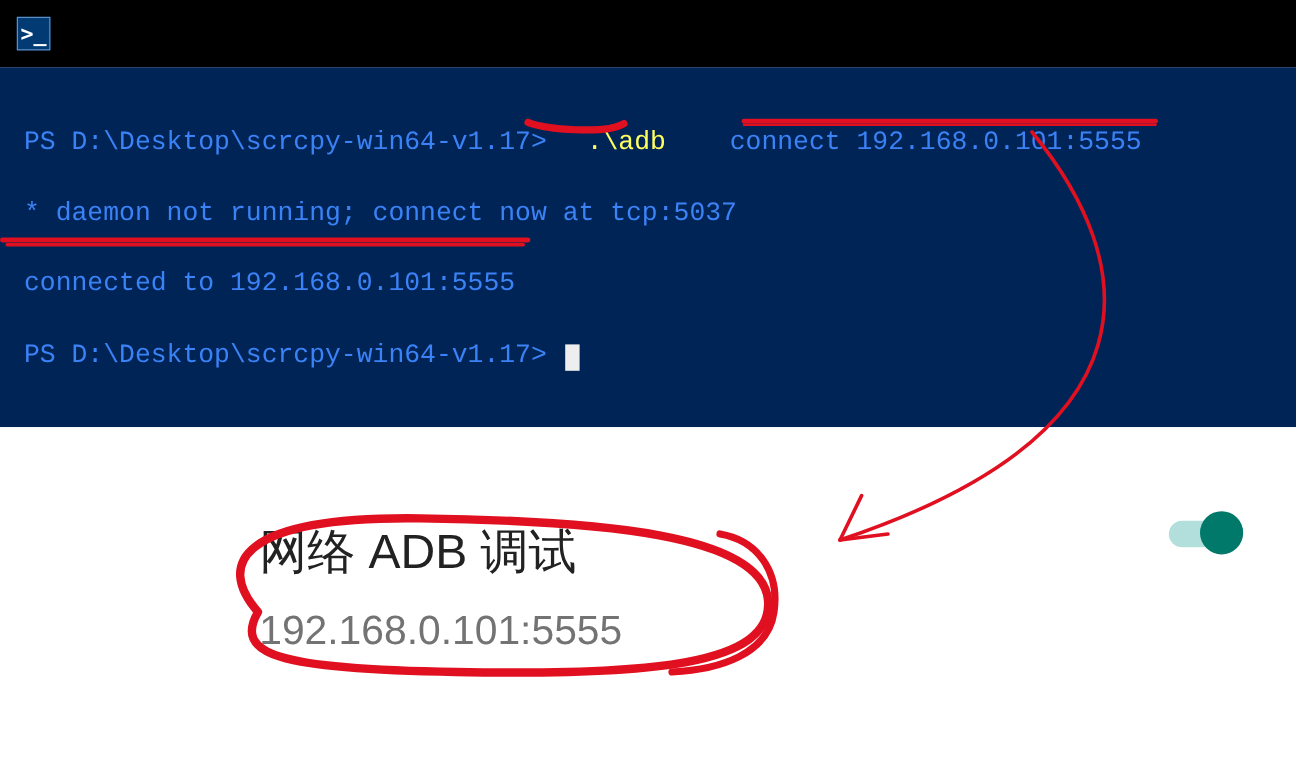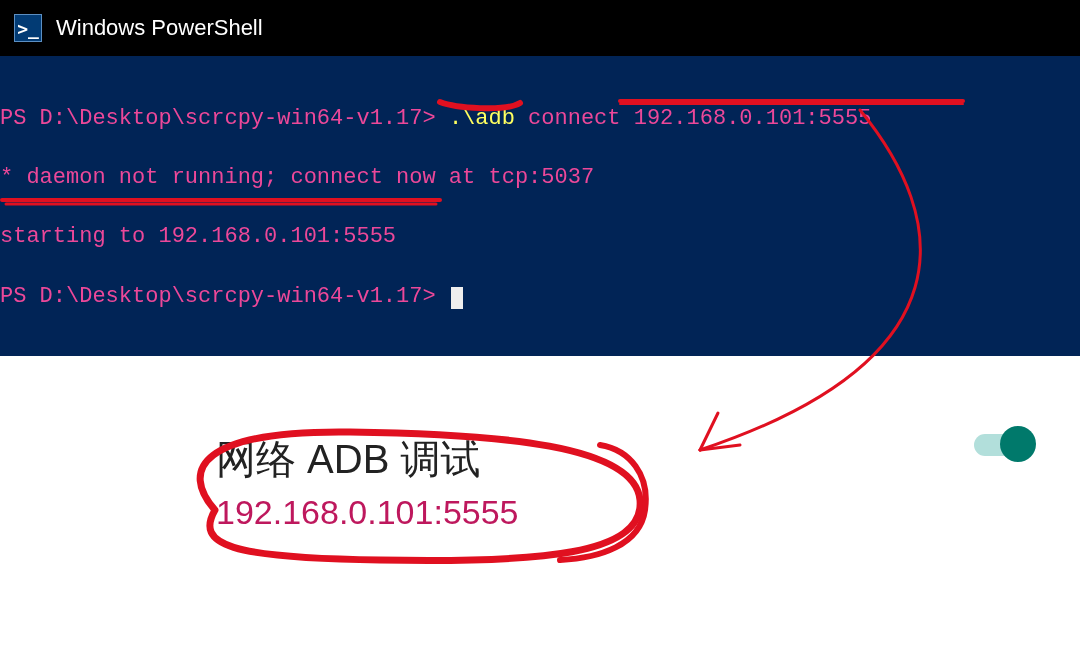--- a/index.html
+++ b/index.html
@@ -47,44 +47,44 @@
       line-height: 1.35;
       padding: 18px 0 0 0;
       height: 300px;
       white-space: pre;
       overflow: hidden;
     }
     .term-line {
       padding: 0;
     }
     .yellow { color: #ffff60; text-align: center; }
-    .white { color: #ec4899; }
+    .white { color: #3b82f6; padding-left: 20px; }
     .cursor {
       display: inline-block;
       width: 12px;
       height: 22px;
       background: #eeeeee;
       vertical-align: text-bottom;
       margin-left: 2px;
     }
     .settings-panel {
       background: #fff;
       padding: 76px 40px 0 216px;
       position: relative;
     }
     .setting-title {
       font-size: 40px;
       color: #222;
       font-weight: 400;
-      margin-bottom: 6px;
+      margin-bottom: 20px;
       font-family: "Microsoft YaHei", "PingFang SC", sans-serif;
     }
     .setting-sub {
       font-size: 34px;
-      color: #be185d;
+      color: #737373;
       font-family: Arial, "Microsoft YaHei", sans-serif;
     }
     .toggle {
       position: absolute;
       right: 44px;
       top: 70px;
       width: 62px;
       height: 36px;
     }
     .toggle-track {
@@ -112,27 +112,26 @@
       width: 1080px;
       height: 645px;
       pointer-events: none;
     }
   </style>
 </head>
 <body>
 
 <div class="titlebar">
   <div class="titlebar-icon">&gt;_</div>
-  <span>Windows PowerShell</span>
 </div>
 
 <div class="terminal">
 <div class="term-line"><span class="white">PS D:\Desktop\scrcpy-win64-v1.17&gt;</span><span class="white"> </span><span class="yellow">.\adb</span><span class="white"> </span><span class="white">connect 192.168.0.101:5555</span></div>
 <div class="term-line"><span class="white">* daemon not running; connect now at tcp:5037</span></div>
-<div class="term-line"><span class="white">starting to 192.168.0.101:5555</span></div>
+<div class="term-line"><span class="white">connected to 192.168.0.101:5555</span></div>
 <div class="term-line"><span class="white">PS D:\Desktop\scrcpy-win64-v1.17&gt;</span> <span class="cursor"></span></div>
 </div>
 
 <div class="settings-panel">
   <div class="setting-title">网络 ADB 调试</div>
   <div class="setting-sub">192.168.0.101:5555</div>
   <div class="toggle">
     <div class="toggle-track"></div>
     <div class="toggle-thumb"></div>
   </div>

